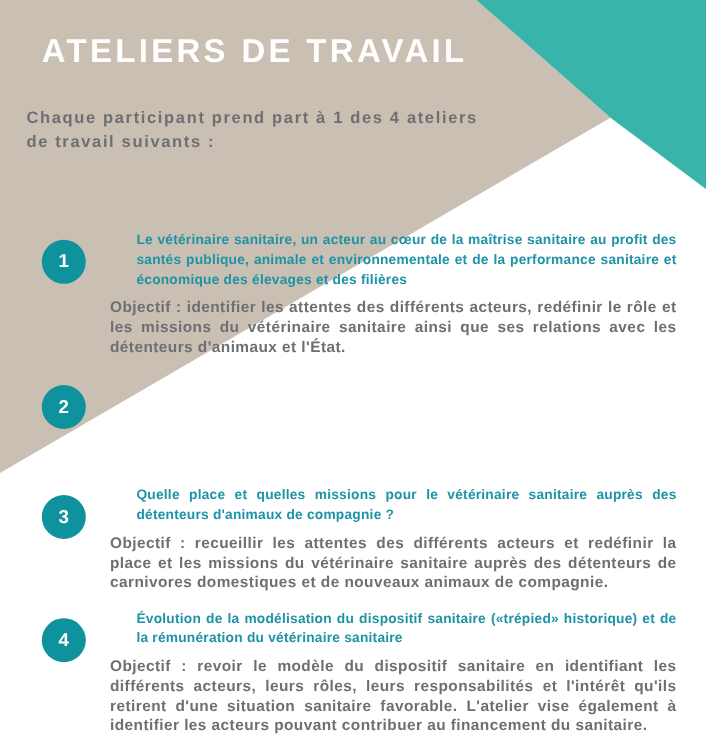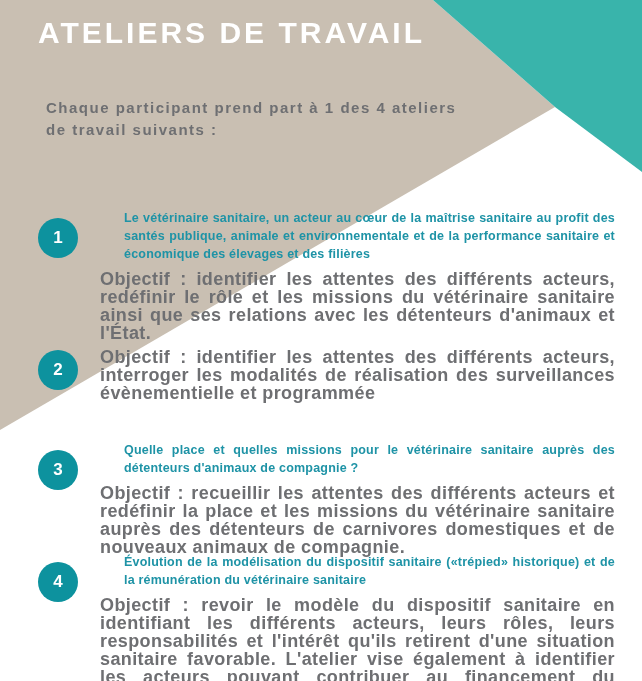--- a/index.html
+++ b/index.html
@@ -28,31 +28,31 @@
   }
   .bg-teal {
     position: absolute;
     left: 0; top: 0;
     width: 642px; height: 172px;
     background: var(--teal, #39b4ab);
     clip-path: polygon(433px 0, 642px 0, 642px 172px, 555px 107px);
   }
   .page-title {
     position: absolute;
-    left: 38px; top: 14px;
+    left: 38px; top: 28px;
     width: 500px;
     color: #ffffff;
     font-size: 30px;
     font-weight: bold;
     letter-spacing: 3px;
     line-height: 38px;
   }
   .page-subtitle {
     position: absolute;
-    left: 46px; top: 97px;
+    left: 24px; top: 97px;
     width: 470px;
     color: var(--body-gray, #6e6f72);
     font-size: 15px;
     font-weight: bold;
     letter-spacing: 1.5px;
     line-height: 22px;
     white-space: pre-line;
   }
   .workshop {
     position: absolute;
@@ -82,21 +82,21 @@
     font-size: 12.5px;
     font-weight: bold;
     line-height: 18px;
     letter-spacing: 0.2px;
     text-align: justify;
     margin-left: 24px;
   }
   .wobj {
     margin-top: 7px;
     color: var(--body-gray, #6e6f72);
-    font-size: 18px;
+    font-size: 14px;
     font-weight: bold;
     line-height: 18px;
     letter-spacing: 0.4px;
     text-align: justify;
   }
   #item-1 { top: 209px; }
   #item-2 { top: 341px; }
   #item-3 { top: 441px; }
   #item-4 { top: 553px; }
 </style>
@@ -115,21 +115,20 @@
     <div class="num">1</div>
     <div class="texts">
       <div class="wtitle">Le vétérinaire sanitaire, un acteur au cœur de la maîtrise sanitaire au profit des santés publique, animale et environnementale et de la performance sanitaire et économique des élevages et des filières</div>
       <div class="wobj">Objectif : identifier les attentes des différents acteurs, redéfinir le rôle et les missions du vétérinaire sanitaire ainsi que ses relations avec les détenteurs d'animaux et l'État.</div>
     </div>
   </div>
 
   <div class="workshop" id="item-2">
     <div class="num">2</div>
     <div class="texts">
-      <div class="wobj">Objectif : identifier les attentes des différents acteurs, interroger les modalités de réalisation des surveillances évènementielle et programmée</div>
     </div>
   </div>
 
   <div class="workshop" id="item-3">
     <div class="num">3</div>
     <div class="texts">
       <div class="wtitle">Quelle place et quelles missions pour le vétérinaire sanitaire auprès des détenteurs d'animaux de compagnie ?</div>
       <div class="wobj">Objectif : recueillir les attentes des différents acteurs et redéfinir la place et les missions du vétérinaire sanitaire auprès des détenteurs de carnivores domestiques et de nouveaux animaux de compagnie.</div>
     </div>
   </div>

